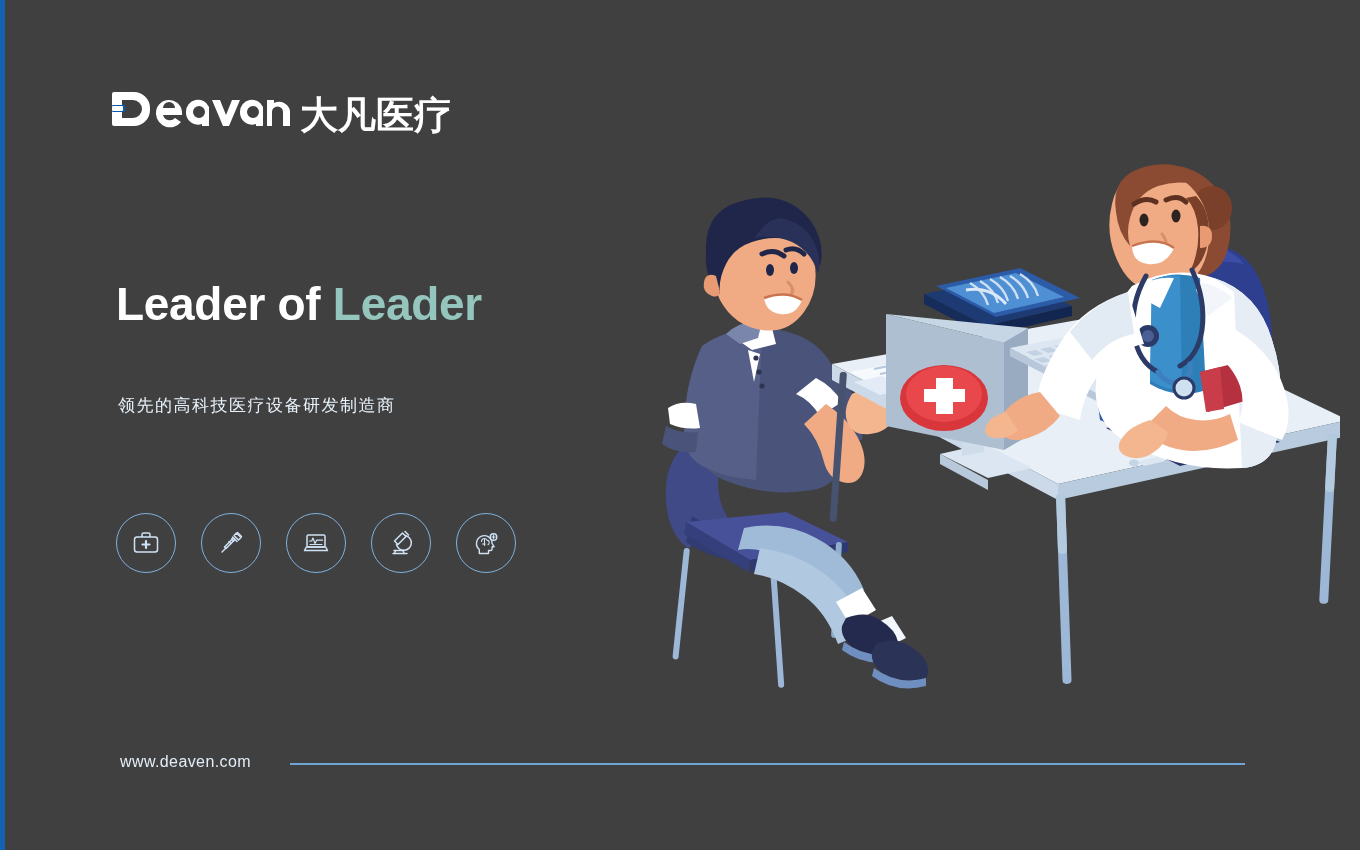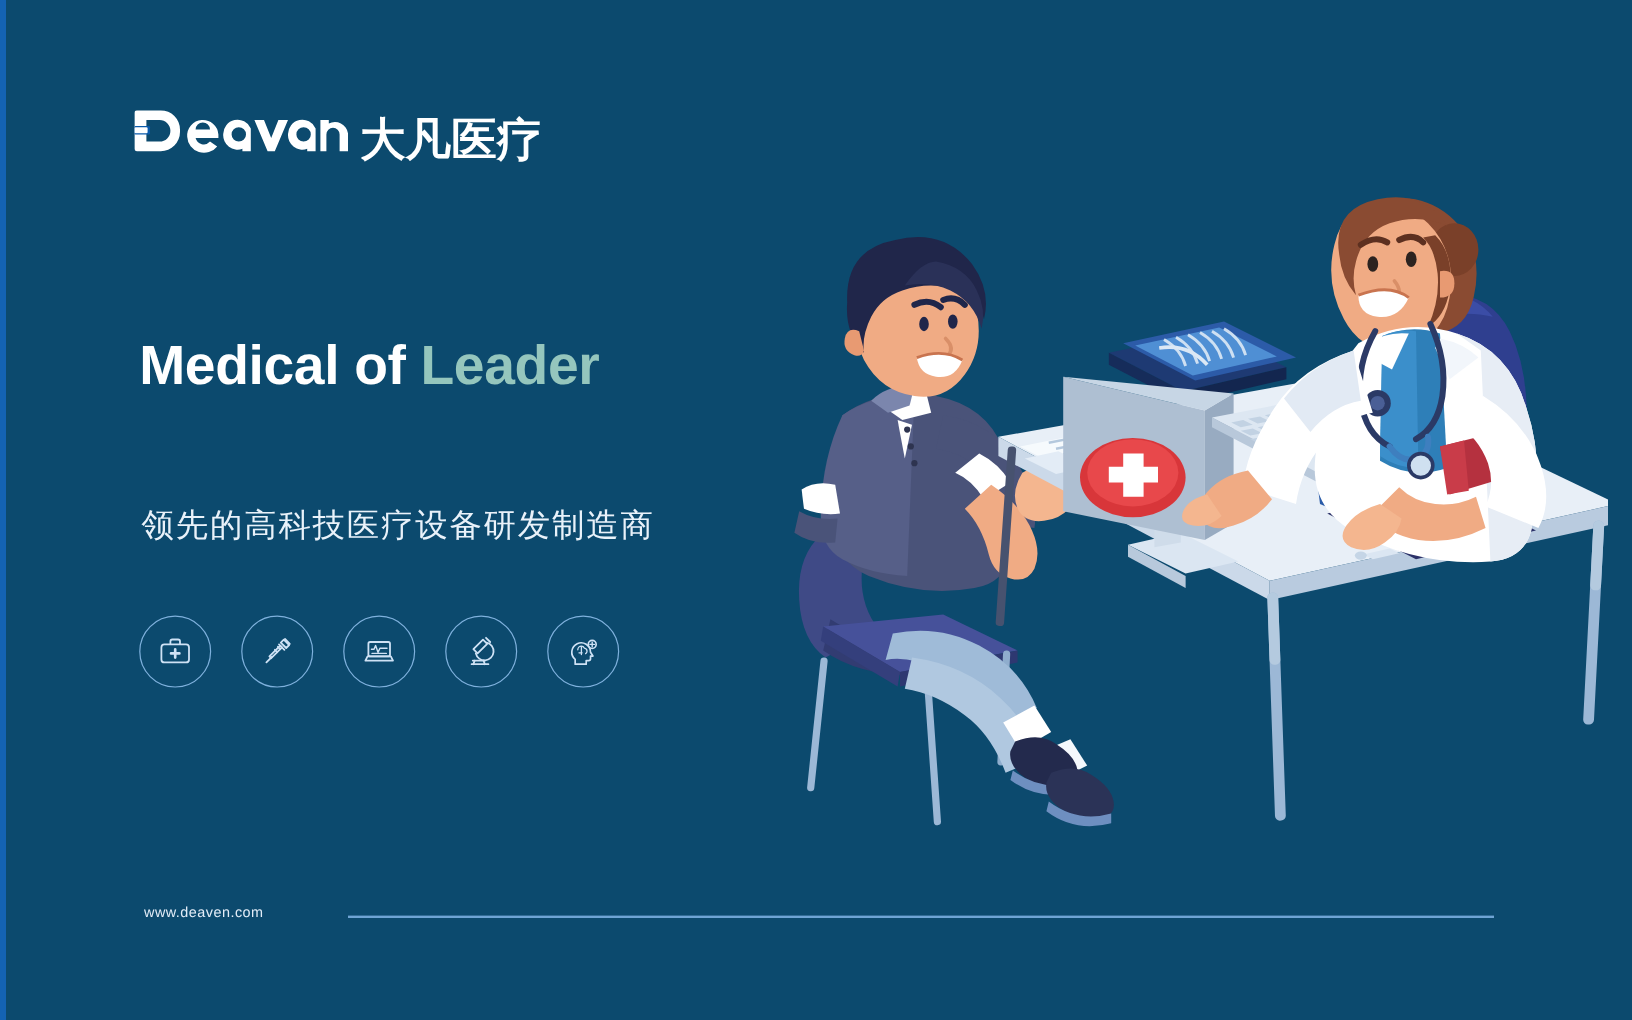--- a/index.html
+++ b/index.html
@@ -10,21 +10,21 @@
   body {
     width: 1360px;
     height: 850px;
     overflow: hidden;
     font-family: "Liberation Sans", "DejaVu Sans", sans-serif;
   }
   .slide {
     position: relative;
     width: 1360px;
     height: 850px;
-    background: #0c4a6e;
+    background: #404040;
     overflow: hidden;
   }
   .edge-strip {
     position: absolute;
     left: 0; top: 0;
     width: 5px; height: 850px;
     background: #1463b3;
   }
 
   
@@ -49,22 +49,22 @@
     font-weight: bold;
     line-height: 1.15;
     color: #ffffff;
     letter-spacing: -0.3px;
   }
   .headline .accent { color: #95c6bd; }
 
   .subtitle {
     position: absolute;
     left: 118px;
-    top: 420px;
-    font-size: 27px;
+    top: 394px;
+    font-size: 17px;
     color: #e9f2fa;
     letter-spacing: 1.5px;
     font-family: Liberation Mono, monospace;
   }
 
   
   .icon-row {
     position: absolute;
     left: 116px;
     top: 513px;
@@ -81,21 +81,21 @@
     justify-content: center;
     box-sizing: border-box;
   }
   .icon-circle svg { display: block; }
 
   
   .footer-url {
     position: absolute;
     left: 120px;
     top: 753px;
-    font-size: 12px;
+    font-size: 16px;
     color: #e3edf8;
     letter-spacing: 0.4px;
   }
   .footer-line {
     position: absolute;
     left: 290px;
     top: 763px;
     width: 955px;
     height: 2px;
     background: #6fa4d4;
@@ -137,21 +137,21 @@
 
           <path d="M155 12 h7 v3 a11 11 0 0 1 16 8 v15 h-7 v-14 a5.5 5.5 0 0 0 -11 0 v14 h-5 z"></path>
         </g>
       </svg>
     </span>
     <span class="logo-cn" style="color:#ffffff;font-size:38px;font-weight:bold;letter-spacing:0px;line-height:1;font-family:'DejaVu Sans','Liberation Sans',sans-serif;">大凡医疗</span>
   </div>
 
   <div class="headline">
     <div>
-      <span>Medical of </span><span class="accent">Leader</span>
+      <span>Leader of </span><span class="accent">Leader</span>
     </div>
   </div>
 
   <div class="subtitle">领先的高科技医疗设备研发制造商</div>
 
   <div class="icon-row">
 
     <div class="icon-circle">
       <svg width="30" height="30" viewBox="0 0 30 30" fill="none" stroke="#cfe2f5" stroke-width="1.5">
         <rect x="3.5" y="9" width="23" height="15" rx="2.5"></rect>

